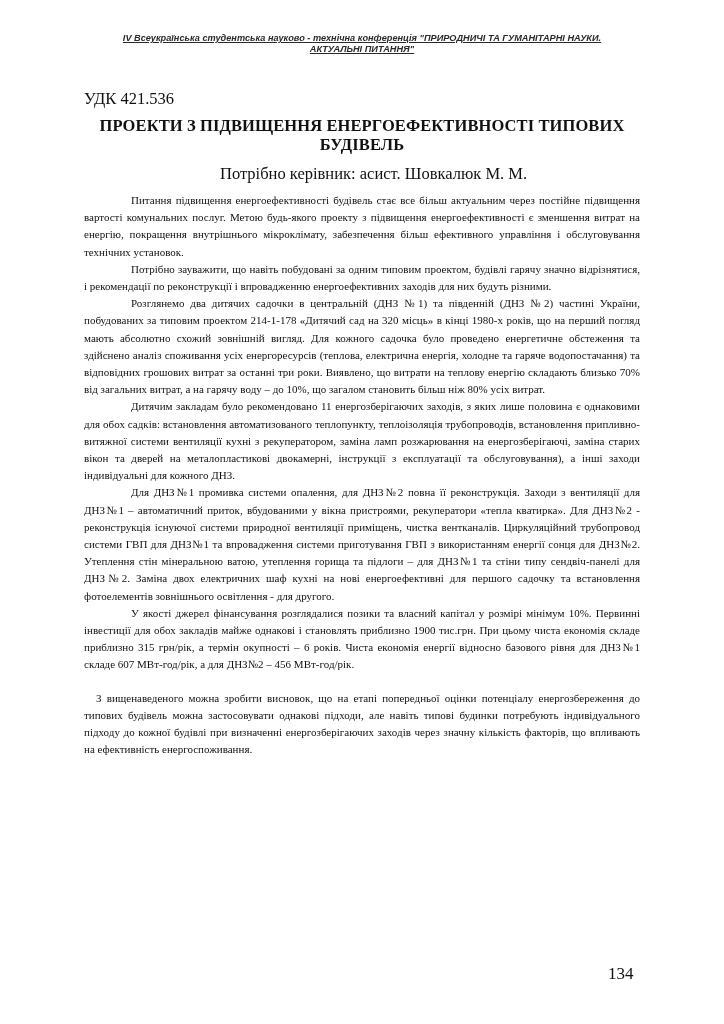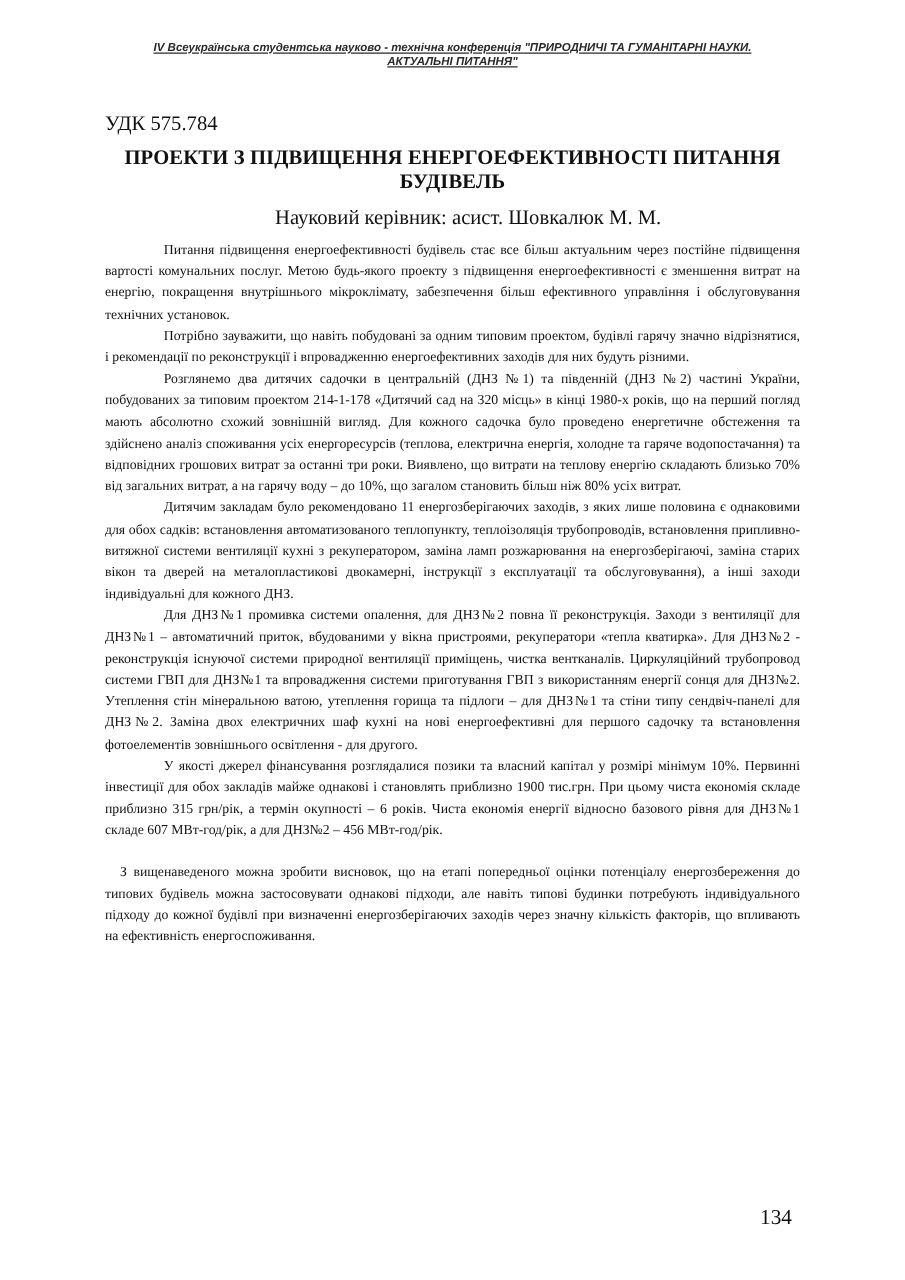--- a/index.html
+++ b/index.html
@@ -79,28 +79,28 @@
   </style>
 </head>
 <body>
 
 <div class="header">
   <div>IV Всеукраїнська студентська науково - технічна конференція "ПРИРОДНИЧІ ТА ГУМАНІТАРНІ НАУКИ.</div>
   <div>АКТУАЛЬНІ ПИТАННЯ"</div>
 </div>
 
 <div class="content">
-  <p class="meta-line">УДК 575.784</p>
+  <p class="meta-line">УДК 421.536</p>
 
   <div class="title">
-    <div>ПРОЕКТИ З ПІДВИЩЕННЯ ЕНЕРГОЕФЕКТИВНОСТІ ПИТАННЯ</div>
+    <div>ПРОЕКТИ З ПІДВИЩЕННЯ ЕНЕРГОЕФЕКТИВНОСТІ ТИПОВИХ</div>
     <div>БУДІВЕЛЬ</div>
   </div>
 
-  <div class="supervisor">Науковий керівник: асист. Шовкалюк М. М.</div>
+  <div class="supervisor">Потрібно керівник: асист. Шовкалюк М. М.</div>
 
   <div class="body-text">
     <p>Питання підвищення енергоефективності будівель стає все більш актуальним через постійне підвищення вартості комунальних послуг.  Метою будь-якого проекту з підвищення енергоефективності є зменшення витрат на енергію, покращення внутрішнього мікроклімату, забезпечення більш ефективного управління і обслуговування технічних установок.</p>
     <p>Потрібно зауважити, що навіть побудовані за одним типовим проектом, будівлі гарячу значно відрізнятися, і рекомендації по реконструкції і впровадженню енергоефективних заходів для них будуть різними.</p>
     <p>Розглянемо два дитячих садочки в центральній (ДНЗ №1) та південній (ДНЗ №2) частині України, побудованих за типовим проектом 214-1-178 «Дитячий сад на 320 місць» в кінці 1980-х років, що на перший погляд мають абсолютно схожий зовнішній вигляд.  Для кожного садочка було проведено енергетичне обстеження та здійснено аналіз споживання усіх енергоресурсів (теплова, електрична енергія, холодне та гаряче водопостачання) та відповідних грошових витрат за останні три роки. Виявлено, що витрати на теплову енергію складають близько 70%  від загальних витрат, а на гарячу воду –  до 10%, що загалом становить більш ніж 80% усіх витрат.</p>
     <p>Дитячим закладам було рекомендовано 11 енергозберігаючих заходів, з яких лише половина є однаковими для обох садків: встановлення автоматизованого теплопункту, теплоізоляція трубопроводів, встановлення припливно-витяжної системи вентиляції кухні з рекуператором, заміна ламп розжарювання на енергозберігаючі, заміна старих вікон та дверей на металопластикові двокамерні, інструкції з експлуатації та обслуговування), а інші заходи індивідуальні для кожного ДНЗ.</p>
     <p>Для ДНЗ№1 промивка системи опалення, для ДНЗ№2 повна її реконструкція. Заходи з вентиляції для ДНЗ№1 – автоматичний приток, вбудованими у вікна пристроями, рекуператори «тепла кватирка». Для ДНЗ№2 - реконструкція існуючої системи природної вентиляції приміщень, чистка вентканалів. Циркуляційний трубопровод системи ГВП для ДНЗ№1 та впровадження системи приготування ГВП з використанням енергії сонця для ДНЗ№2. Утеплення стін мінеральною ватою, утеплення горища та підлоги – для ДНЗ№1 та стіни типу сендвіч-панелі для ДНЗ№2. Заміна двох електричних шаф кухні на нові енергоефективні для першого садочку та встановлення фотоелементів зовнішнього освітлення - для другого.</p>
     <p>У якості джерел фінансування розглядалися позики та власний капітал у розмірі мінімум 10%. Первинні інвестиції для обох закладів майже однакові і становлять приблизно 1900 тис.грн. При цьому чиста економія складе приблизно 315 грн/рік, а термін окупності – 6 років. Чиста економія енергії відносно базового рівня для ДНЗ№1 складе 607 МВт-год/рік, а для ДНЗ№2 – 456 МВт-год/рік.</p>
     <p class="last">З вищенаведеного можна зробити висновок, що на етапі попередньої оцінки потенціалу енергозбереження до типових будівель можна застосовувати однакові підходи, але навіть типові будинки потребують індивідуального підходу до кожної будівлі при визначенні енергозберігаючих заходів через значну кількість факторів, що впливають на ефективність енергоспоживання.</p>
   </div>

